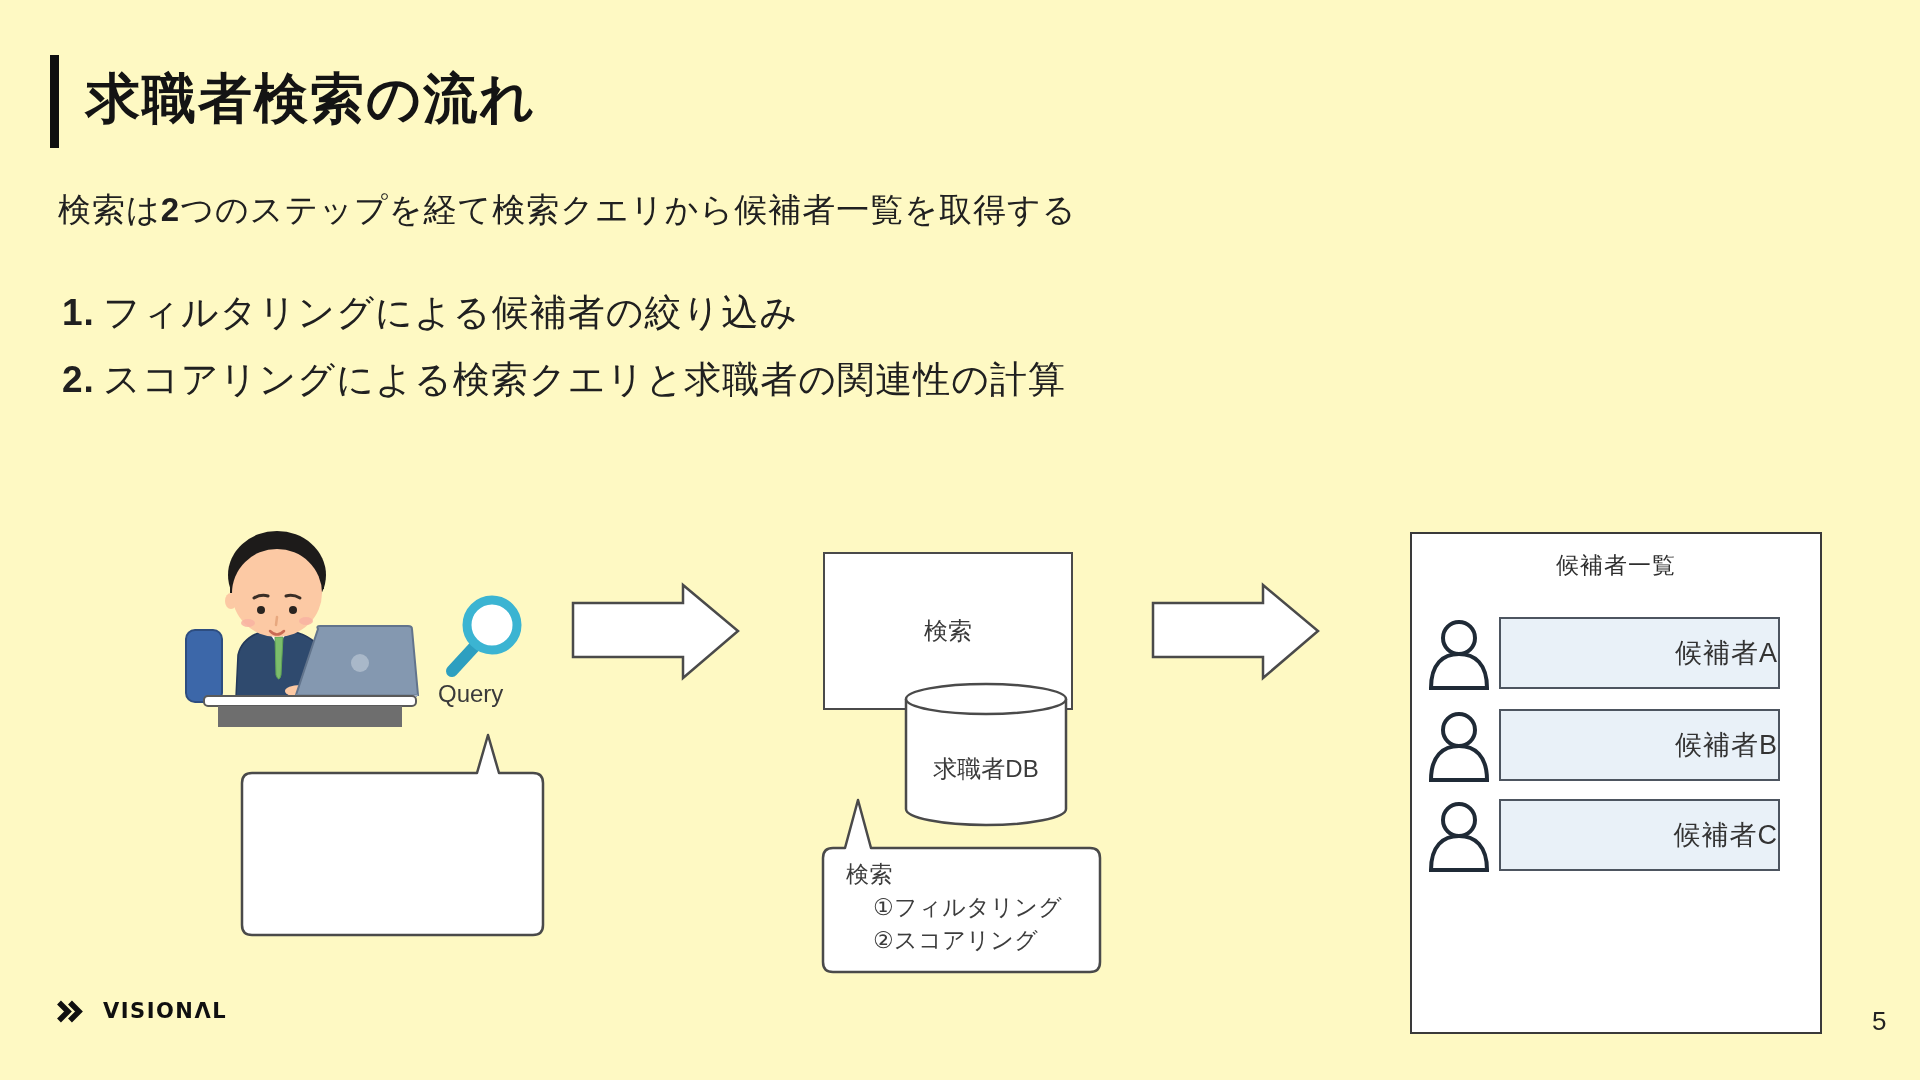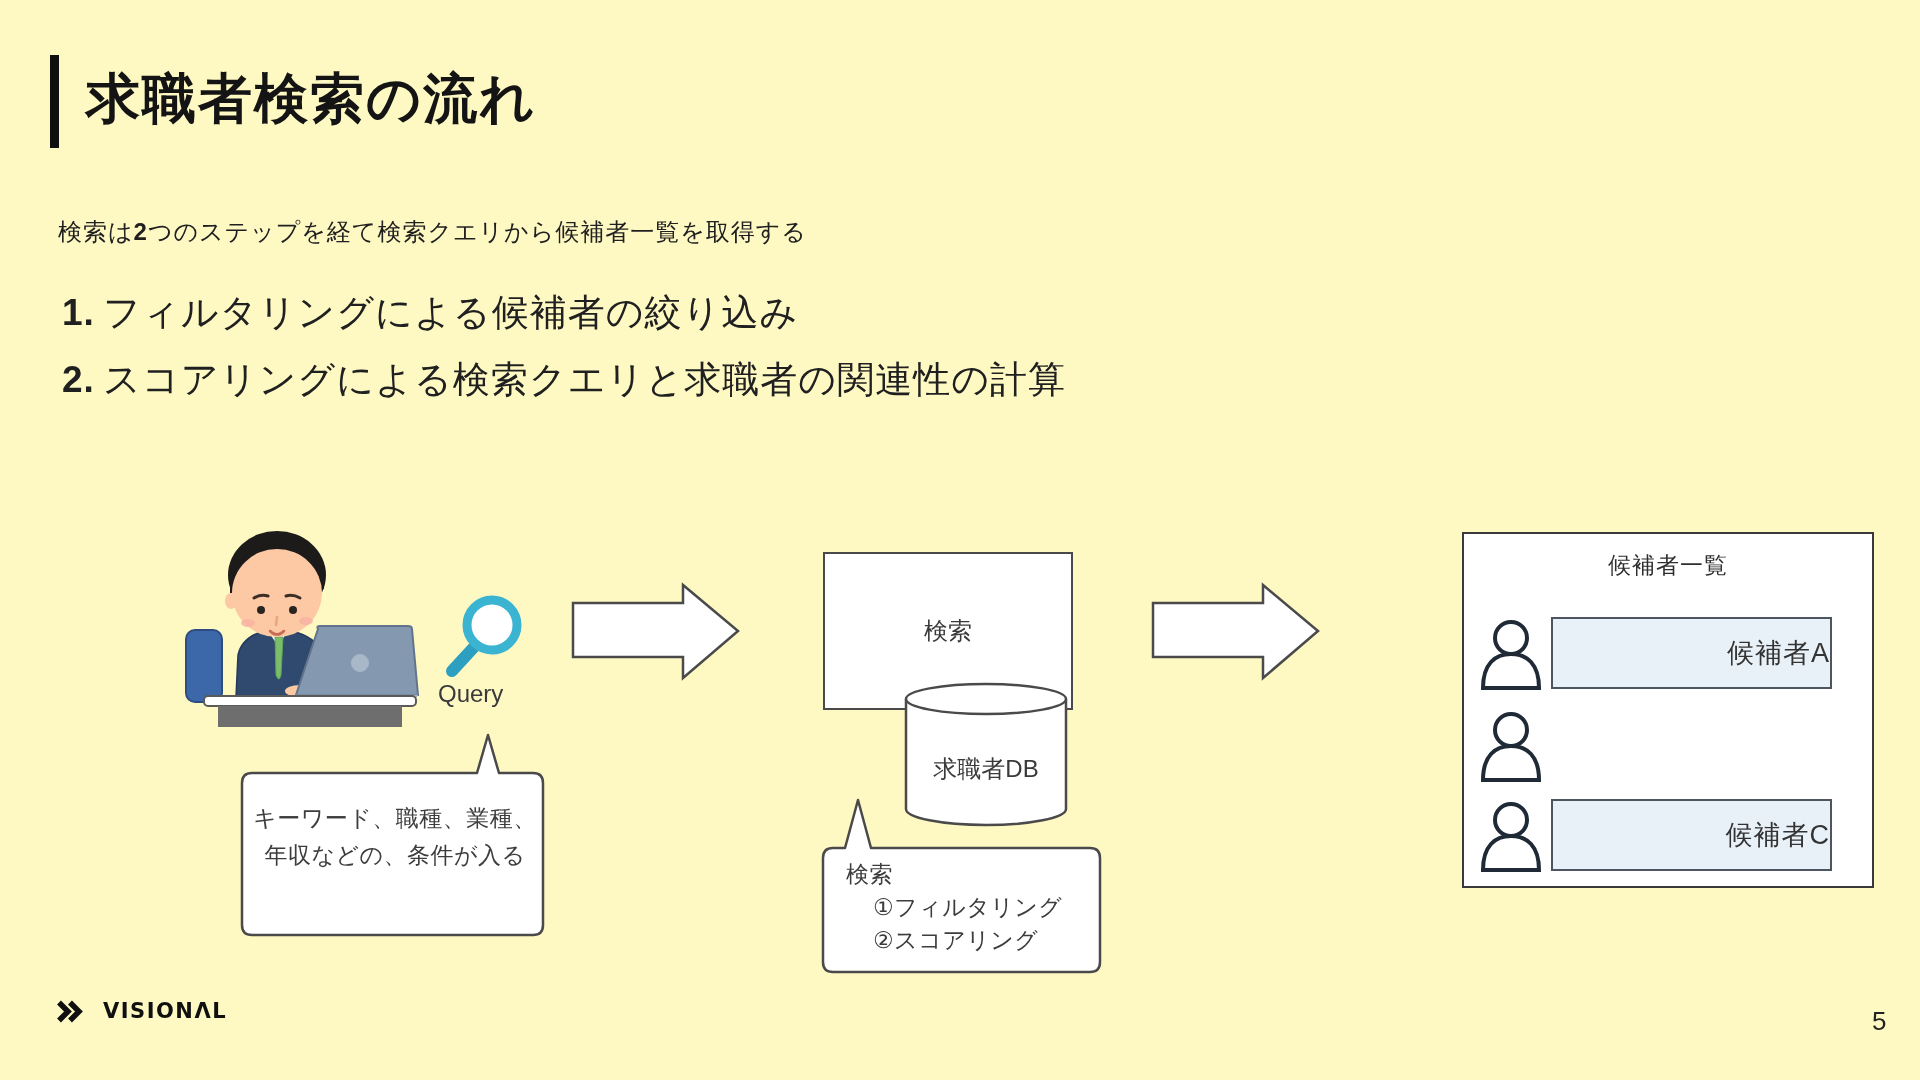--- a/index.html
+++ b/index.html
@@ -14,22 +14,22 @@
   .title-bar {
     position:absolute; left:50px; top:55px; width:9px; height:93px;
     background:#0f0f0f;
   }
   .page-title {
     position:absolute; left:86px; top:58px;
     font-size:54px; font-weight:600; letter-spacing:2px; color:#141414;
     line-height:1.5;
   }
   .subtitle {
-    position:absolute; left:58px; top:216px;
-    font-size:24px; font-weight:500; color:#202020; letter-spacing:1px;text-align:right;
+    position:absolute; left:58px; top:188px;
+    font-size:33px; font-weight:500; color:#202020; letter-spacing:1px;text-align:right;
   }
   .subtitle b { font-weight:700; }
   .step-item { position:absolute; left:62px; font-size:37px; color:#202020; letter-spacing:1px; }
   .step-item .num { display:inline-block; width:41px; font-weight:700; }
   .step-item .txt { font-weight:500; }
   #step-1 { top:288px; }
   #step-2 { top:355px; }
   
   .abs { position:absolute; }
   .outline-box {
@@ -48,21 +48,21 @@
   .query-label {
     position:absolute; left:438px; top:680px; width:104px;
     text-align:left; font-size:24px; color:#3a3a3a;
   }
   .db-label {
     position:absolute; left:903px; top:753px; width:166px;
     text-align:center; font-size:24px; color:#3a3a3a;
   }
   
   .candidates-panel {
-    position:absolute; left:1462px; top:532px; width:412px; height:356px;
+    position:absolute; left:1410px; top:532px; width:412px; height:502px;
     border:2px solid #3a3a3a; background:#fff;
   }
   .candidates-title {
     position:absolute; left:0; top:16px; width:100%;
     text-align:center; font-size:23px; color:#2e2e2e; letter-spacing:1px;
   }
   .candidate-row-box {
     position:absolute; left:87px; width:281px; height:72px;
     background:#e9f1f8; border:2px solid #4d5560;
     display:flex; align-items:center; justify-content:flex-end;
@@ -131,24 +131,20 @@
 
   <svg class="abs" style="left:435px; top:575px;" width="110" height="105" viewBox="0 0 110 105">
     <line x1="40" y1="71" x2="17" y2="96" stroke="#2d9fc0" stroke-width="12" stroke-linecap="round"></line>
     <circle cx="57" cy="50" r="25" fill="#ffffff" stroke="#3bb4d2" stroke-width="9"></circle>
   </svg>
   <div class="query-label">Query</div>
 
   <svg class="abs" style="left:240px; top:730px;" width="310" height="210" viewBox="0 0 310 210">
     <path d="M 237 43 L 248 5 L 259 43 H 293 Q 303 43 303 53 V 195 Q 303 205 293 205 H 12 Q 2 205 2 195 V 53 Q 2 43 12 43 H 237 Z" fill="#ffffff" stroke="#4a4a4a" stroke-width="2.5" stroke-linejoin="round"></path>
   </svg>
-  <div class="bubble-text" style="left:252px; top:800px; width:286px;">
-    <div>キーワード、職種、業種、</div>
-    <div>年収などの、条件が入る</div>
-  </div>
 
   <svg class="abs" style="left:570px; top:582px;" width="175" height="100" viewBox="0 0 175 100">
     <polygon points="3,21 113,21 113,3 168,49 113,96 113,75 3,75" fill="#ffffff" stroke="#4a4a4a" stroke-width="2.5" stroke-linejoin="miter"></polygon>
   </svg>
 
   <div class="outline-box" style="left:823px; top:552px; width:250px; height:158px;">
     <span class="diagram-label">検索</span>
   </div>
 
   <svg class="abs" style="left:903px; top:681px;" width="166" height="150" viewBox="0 0 166 150">
@@ -178,20 +174,23 @@
       <circle cx="33" cy="20" r="16" fill="#ffffff" stroke="#1f2a36" stroke-width="4"></circle>
     </svg>
     <div class="candidate-row-box" style="top:83px;">
       <span>候補者A</span>
     </div>
 
     <svg class="person-icon" style="top:176px;" width="66" height="72" viewBox="0 0 66 72">
       <path d="M 5 70 C 5 46 17 36 33 36 C 49 36 61 46 61 70 Z" fill="#ffffff" stroke="#1f2a36" stroke-width="4"></path>
       <circle cx="33" cy="20" r="16" fill="#ffffff" stroke="#1f2a36" stroke-width="4"></circle>
     </svg>
+    <div class="candidate-row-box" style="top:175px;">
+      <span>候補者B</span>
+    </div>
 
     <svg class="person-icon" style="top:266px;" width="66" height="72" viewBox="0 0 66 72">
       <path d="M 5 70 C 5 46 17 36 33 36 C 49 36 61 46 61 70 Z" fill="#ffffff" stroke="#1f2a36" stroke-width="4"></path>
       <circle cx="33" cy="20" r="16" fill="#ffffff" stroke="#1f2a36" stroke-width="4"></circle>
     </svg>
     <div class="candidate-row-box" style="top:265px;">
       <span>候補者C</span>
     </div>
   </div>
 

